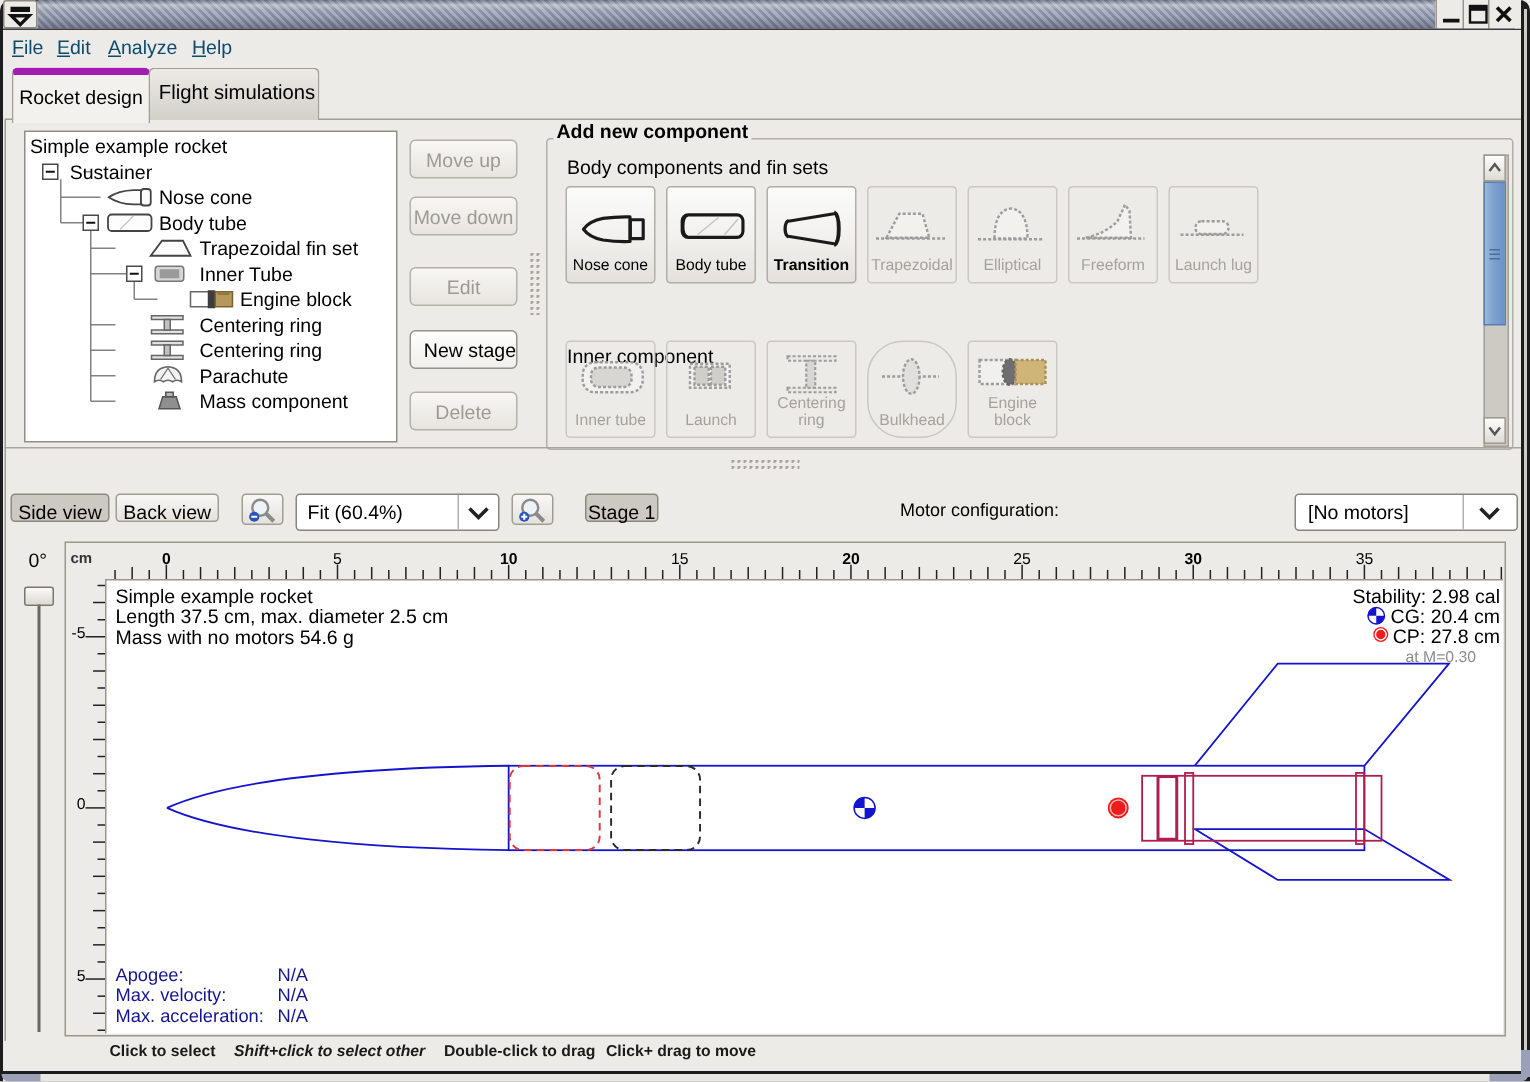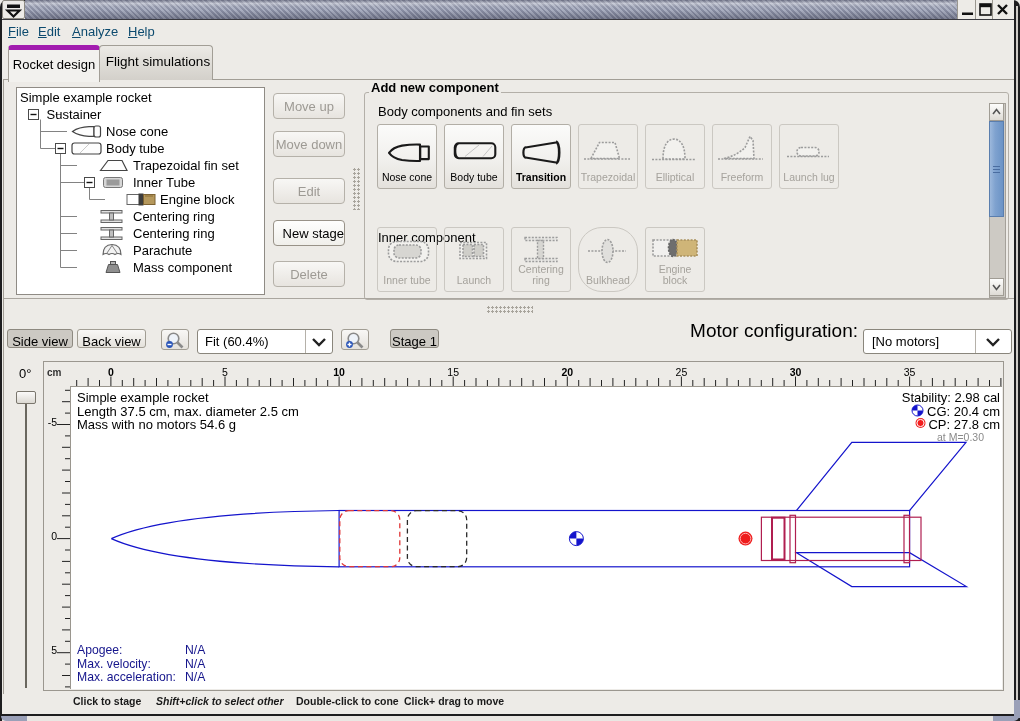--- a/index.html
+++ b/index.html
@@ -363,21 +363,21 @@
       <g fill="none">
         <circle cx="11.5" cy="8.5" r="5.3" stroke="#8a8a8a" stroke-width="1.6" fill="#eef3fa"></circle>
         <line x1="15.5" y1="12.5" x2="20.5" y2="17.5" stroke="#8a8a8a" stroke-width="2.6"></line>
         <circle cx="7.5" cy="14.5" r="3.4" fill="#2a55b8"></circle>
         <line x1="5.5" y1="14.5" x2="9.5" y2="14.5" stroke="#fff" stroke-width="1.4"></line>
         <line x1="7.5" y1="12.5" x2="7.5" y2="16.5" stroke="#fff" stroke-width="1.4"></line>
       </g>
     </svg>
 </div>
 <div class="abs tbbtn pressed" style="left:390px;width:49px;box-sizing:border-box;">Stage 1</div>
-<div class="abs" style="left:600px;top:320px;width:258px;text-align:right;font-size:19px;">Motor configuration:</div>
+<div class="abs" style="left:600px;top:333px;width:258px;text-align:left;font-size:12px;">Motor configuration:</div>
 <div class="abs combo" style="left:863px;width:147px;"><span style="margin-left:8px;">[No motors]</span>
   <div style="position:absolute;right:35px;top:0;width:1px;height:23px;background:#b5b1a9;"></div>
   <svg width="16" height="10" style="position:absolute;right:10px;top:7px;">
       <path d="M2,2 L8,8 L14,2" stroke="#222" stroke-width="2.4" fill="none"></path>
     </svg>
 </div>
 
 <div class="abs" id="viewer"></div>
 <div class="abs" style="left:19px;top:366px;font-size:13px;">0°</div>
 <div class="abs" style="left:25px;top:398px;width:2px;height:290px;background:#6a675f;"></div>
@@ -567,23 +567,23 @@
     <text x="7" y="268">Apogee:</text>
     <text x="7" y="281.5">Max. velocity:</text>
     <text x="7" y="295">Max. acceleration:</text>
     <text x="115" y="268">N/A</text>
     <text x="115" y="281.5">N/A</text>
     <text x="115" y="295">N/A</text>
   </g>
 </svg>
 
 <div class="abs" id="statusbar">
-  <span class="abs" style="left:73px;">Click to stage</span>
+  <span class="abs" style="left:73px;">Click to select</span>
   <span class="abs" style="left:156px;font-style:italic;">Shift+click to select other</span>
-  <span class="abs" style="left:296px;">Double-click to cone</span>
+  <span class="abs" style="left:296px;">Double-click to drag</span>
   <span class="abs" style="left:404px;">Click+ drag to move</span>
 </div>
 <div class="abs" id="botframe"></div>
 <div class="abs" style="left:1010px;top:0px;width:4px;height:19px;background:#edebe7;"></div>
 <div class="abs" style="left:1016px;top:6px;width:2px;height:700px;background:#cfccc8;"></div>
 <div class="abs" style="left:3px;top:80px;width:1px;height:614px;background:#a29e96;"></div>
 <div class="abs" style="left:1px;top:716px;width:26px;height:5px;background:#9aa0b8;border-radius:0 0 0 6px;"></div>
 <div class="abs" style="left:993px;top:716px;width:26px;height:5px;background:#9aa0b8;border-radius:0 0 6px 0;"></div>
 <div class="abs" style="left:1014px;top:700px;width:6px;height:18px;background:#9aa0b8;"></div>
 

